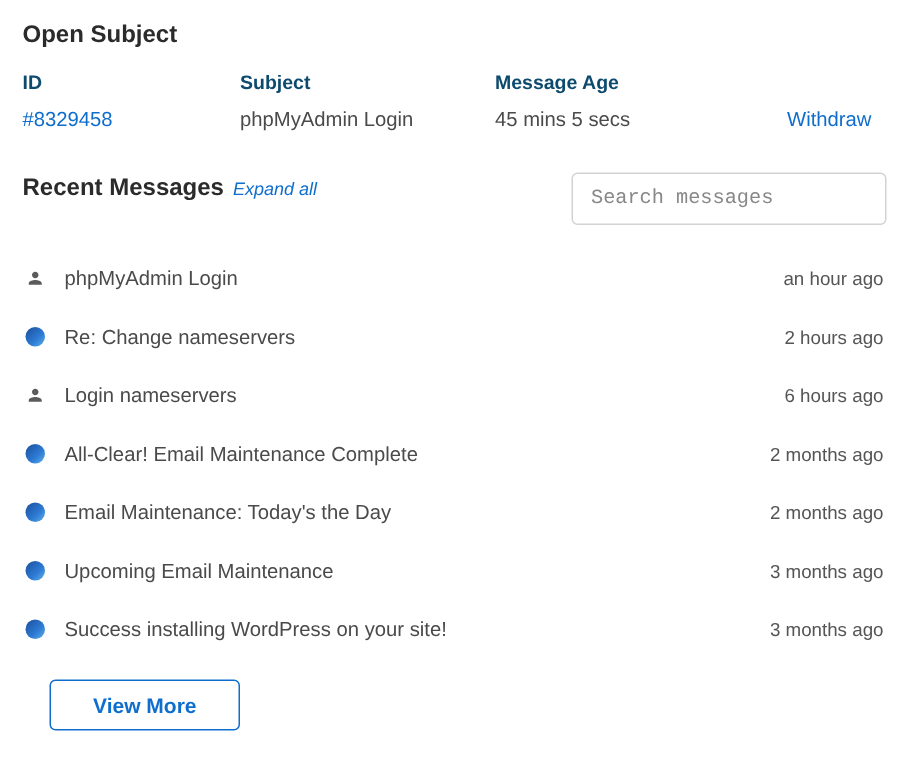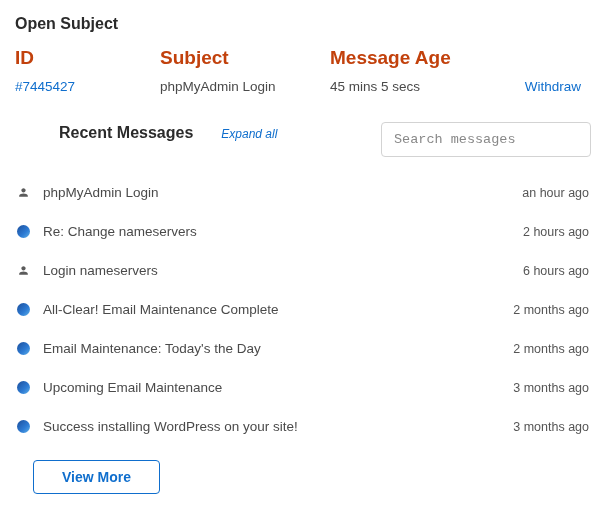--- a/index.html
+++ b/index.html
@@ -15,23 +15,23 @@
       font-weight: 700;
       color: #2b2b2b;
       margin-bottom: 14px;
     }
     .tickets-table {
       width: 100%;
       margin-bottom: 28px;
     }
     .tickets-header {
       display: flex;
-      font-size: 19px;
+      font-size: 13px;
       font-weight: 700;
-      color: #c2410c;
+      color: #0c4a6e;
       margin-bottom: 10px;
     }
     .tickets-row {
       display: flex;
       font-size: 13.5px;
       color: #4a4a4a;
     }
     .col-id { width: 145px; }
     .col-subject { width: 170px; }
     .col-age { width: 190px; }
@@ -39,22 +39,21 @@
     .link { color: #0f6ecd; cursor: pointer; }
     .recent-header {
       display: flex;
       align-items: center;
       justify-content: space-between;
       margin-bottom: 16px;
     }
     .recent-title-wrap {
       display: flex;
       align-items: baseline;
-      gap: 28px;
-      margin-left: 44px;
+      gap: 6px;
     }
     .expand-all {
       color: #0f6ecd;
       font-size: 12px;
       font-style: italic;
       cursor: pointer;
     }
     .search-box {
       border: 1px solid #d3d3d3;
       border-radius: 4px;
@@ -109,21 +108,21 @@
 <h2>Open Subject</h2>
 
 <div class="tickets-table">
   <div class="tickets-header">
     <div class="col-id">ID</div>
     <div class="col-subject">Subject</div>
     <div class="col-age">Message Age</div>
     <div class="col-action"></div>
   </div>
   <div class="tickets-row">
-    <div class="col-id"><span class="link">#7445427</span></div>
+    <div class="col-id"><span class="link">#8329458</span></div>
     <div class="col-subject">phpMyAdmin Login</div>
     <div class="col-age">45 mins 5 secs</div>
     <div class="col-action"><span class="link">Withdraw</span></div>
   </div>
 </div>
 
 <div class="recent-header">
   <div class="recent-title-wrap">
     <h2>Recent Messages</h2>
     <span class="expand-all">Expand all</span>

